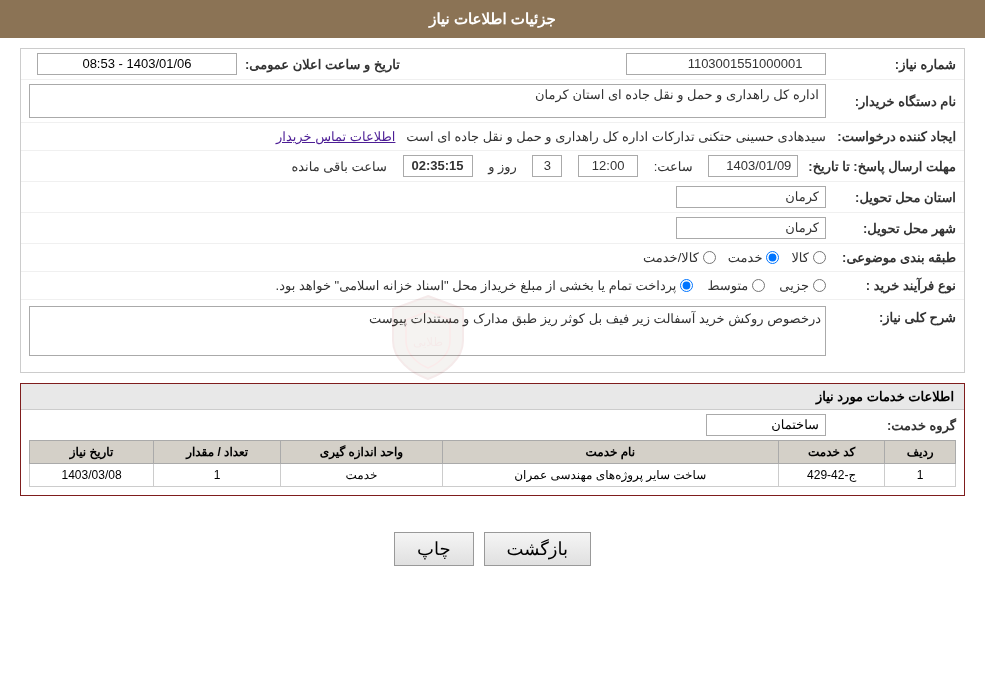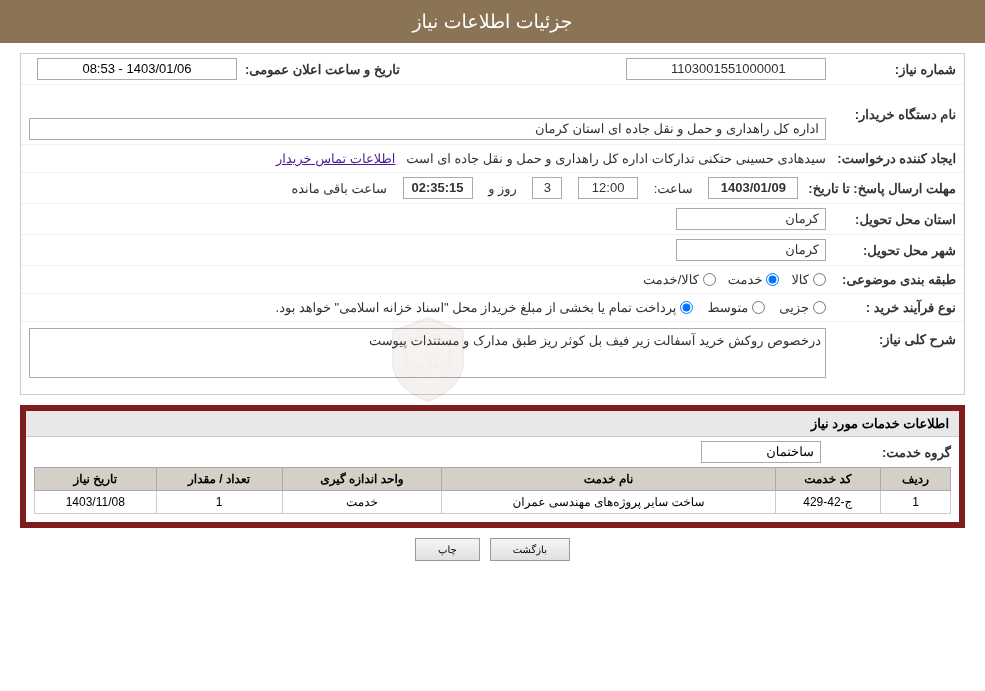--- a/index.html
+++ b/index.html
@@ -13,22 +13,22 @@
       width: 985px;
       min-height: 691px;
       background: #fff;
       margin: 0 auto;
     }
     .header-bar {
       background: #8B7355;
       color: #fff;
       text-align: center;
       padding: 10px 0;
-      font-size: 19px;
-      font-weight: normal;
+      font-size: 15px;
+      font-weight: bold;
     }
     .content {
       padding: 10px 20px;
     }
     .info-section {
       border: 1px solid #ccc;
       margin-bottom: 10px;
       background: #fff;
     }
     .row {
@@ -58,22 +58,21 @@
       background: #fff;
       padding: 2px 6px;
       min-height: 22px;
       display: inline-block;
     }
     .input-full {
       width: 100%;
       border: 1px solid #aaa;
       background: #fff;
       padding: 2px 6px;
-      height: 22px;
-      margin-top: 29px;
+      height: 34px;
     }
     .input-med {
       width: 200px;
       border: 1px solid #aaa;
       background: #fff;
       padding: 2px 6px;
       height: 22px;
       display: inline-block;
     }
     .announce-label {
@@ -126,22 +125,22 @@
     .description-box {
       border: 1px solid #aaa;
       min-height: 50px;
       padding: 4px;
       width: 100%;
       background: #fff;
       text-align: right;
       direction: rtl;
     }
     .services-section {
-      border: 6px solid #7f1d1d;
-      margin-bottom: 0;
+      border: 1px solid #7f1d1d;
+      margin-bottom: 26px;
     }
     .services-title {
       background: #e8e8e8;
       padding: 5px 10px;
       font-weight: bold;
       font-size: 13px;
       border-bottom: 1px solid #ccc;
     }
     .group-row {
       display: flex;
@@ -195,21 +194,21 @@
       background: #fff;
     }
     .button-row {
       display: flex;
       justify-content: center;
       gap: 10px;
       padding: 10px 0;
     }
     .btn {
       padding: 5px 22px;
-      font-size: 10px;
+      font-size: 18px;
       cursor: pointer;
       border: 1px solid #999;
       background: linear-gradient(to bottom, #f5f5f5, #e0e0e0);
       font-family: Tahoma, Arial, sans-serif;
     }
     .shield-watermark {
       display: flex;
       justify-content: center;
       align-items: center;
       position: absolute;
@@ -227,21 +226,21 @@
 
   <div class="header-bar">جزئیات اطلاعات نیاز</div>
 
   <div class="content">
 
     <div class="info-section">
 
       <div class="row">
         <span class="label">شماره نیاز:</span>
         <span class="value">
-          <span class="input-med" style="text-align:left; display:inline-block;padding-left:44px;">1103001551000001</span>
+          <span class="input-med" style="text-align:center; display:inline-block;padding-left:44px;">1103001551000001</span>
         </span>
         <span class="announce-label" style="margin-left:8px; margin-right:30px;">تاریخ و ساعت اعلان عمومی:</span>
         <span class="input-box date-range-box" style="margin-left:8px;">1403/01/06 - 08:53</span>
       </div>
 
       <div class="row">
         <span class="label">نام دستگاه خریدار:</span>
         <span class="value">
           <span class="input-full" style="display:block; border:1px solid #aaa; padding:2px 6px; background:#fff;">اداره کل راهداری و حمل و نقل جاده ای استان کرمان</span>
         </span>
@@ -252,21 +251,21 @@
         <span class="value">
           <span>سیدهادی حسینی حتکنی تدارکات اداره کل راهداری و حمل و نقل جاده ای است</span>
           &nbsp;
           <span class="blue-link">اطلاعات تماس خریدار</span>
         </span>
       </div>
 
       <div class="row">
         <span class="label">مهلت ارسال پاسخ: تا تاریخ:</span>
         <span class="value deadline-row">
-          <span class="input-box" style="min-width:90px; text-align:center;font-weight:bold;">1403/01/09</span>
+          <span class="input-box" style="min-width:90px; ">1403/01/09</span>
           &nbsp;
           <span>ساعت:</span>
           &nbsp;
           <span class="input-box" style="min-width:60px; text-align:center;">12:00</span>
           &nbsp;
           <span class="input-box" style="min-width:30px; text-align:center;">3</span>
           &nbsp;
           <span>روز و</span>
           &nbsp;
           <span class="input-box" style="min-width:70px; text-align:center;font-weight:bold;">02:35:15</span>
@@ -360,21 +359,21 @@
               <th>تاریخ نیاز</th>
             </tr>
           </thead>
           <tbody>
             <tr>
               <td>1</td>
               <td>ج-42-429</td>
               <td>ساخت سایر پروژه‌های مهندسی عمران</td>
               <td>خدمت</td>
               <td>1</td>
-              <td>1403/11/08</td>
+              <td>1403/03/08</td>
             </tr>
           </tbody>
         </table>
       </div>
     </div>
 
 
     <div class="button-row">
       <button class="btn">بازگشت</button>
       <button class="btn">چاپ</button>

